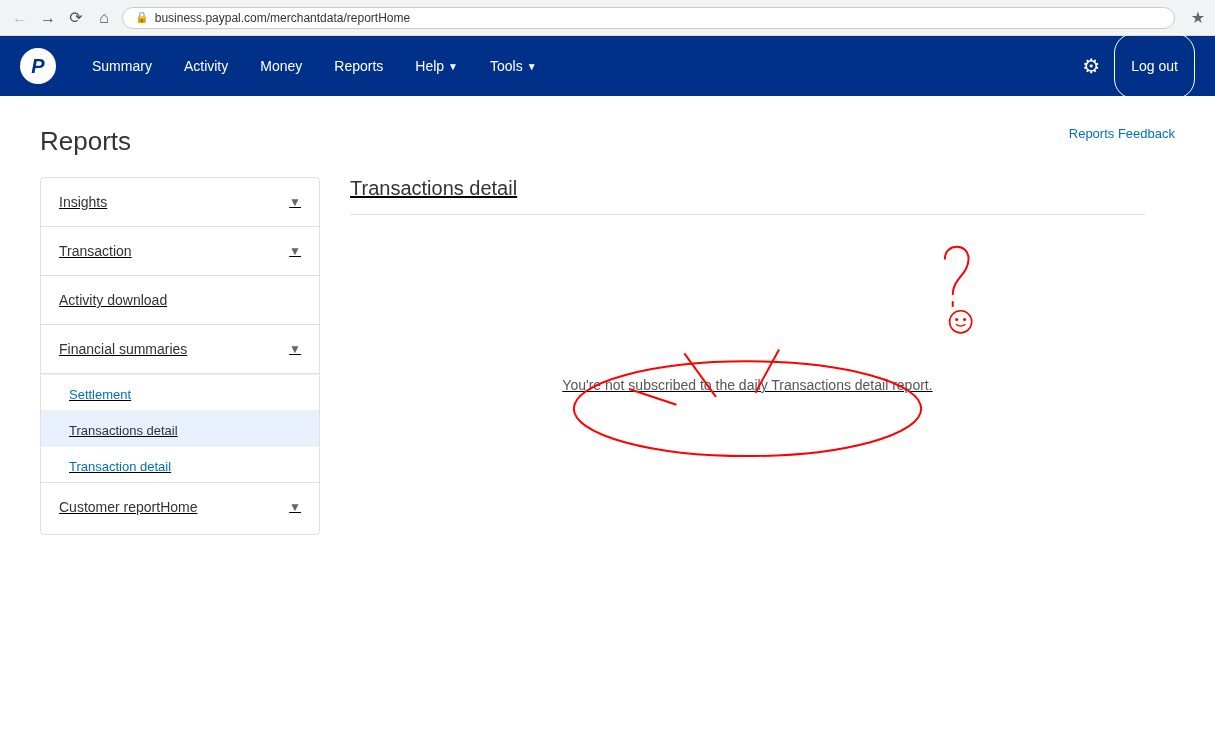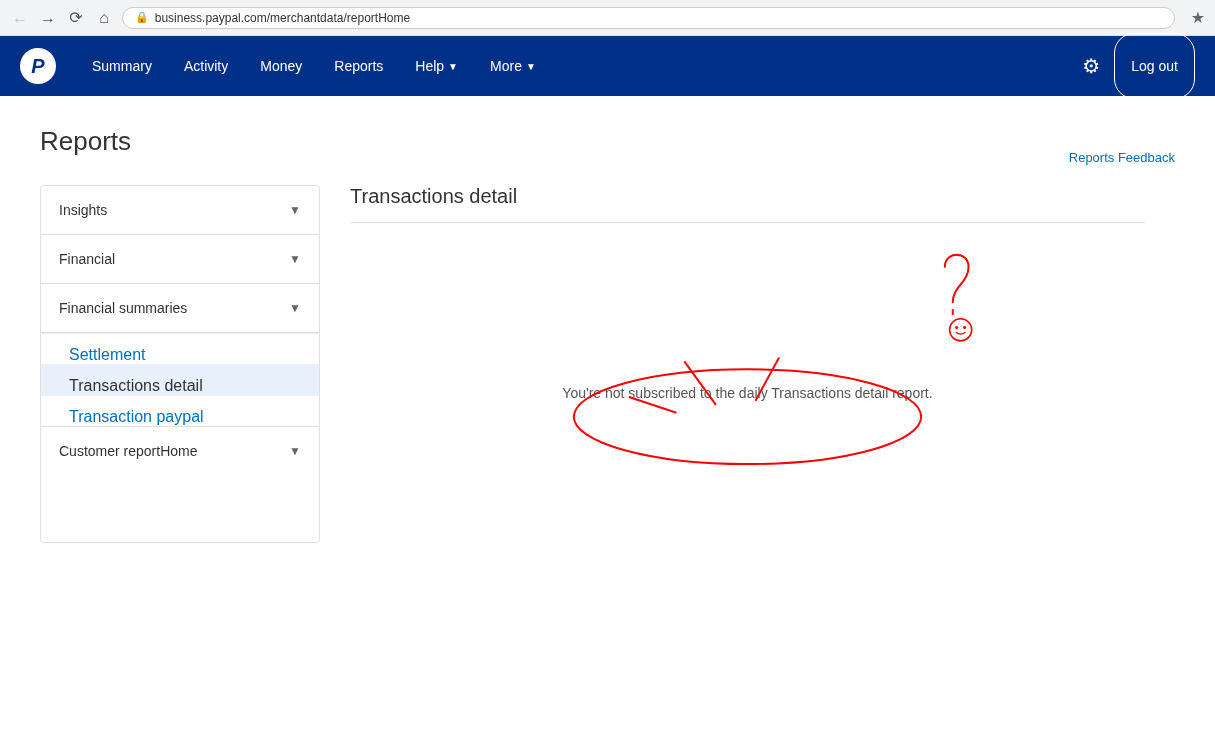--- a/index.html
+++ b/index.html
@@ -101,27 +101,27 @@
     .page-title {
       font-size: 26px;
       font-weight: 300;
       color: #333;
     }
     .reports-feedback {
       color: #0070ba;
       font-size: 13px;
       cursor: pointer;
       text-decoration: none;
-      margin-top: 24px;
     }
 
     
     .main-layout {
       display: flex;
       gap: 0;
+      text-decoration: underline;
     }
 
     
     .sidebar {
       width: 280px;
       flex-shrink: 0;
       border: 1px solid #e0e0e0;
       border-radius: 4px;
       background: white;
       overflow: hidden;
@@ -135,22 +135,22 @@
       justify-content: space-between;
       align-items: center;
       padding: 16px 18px;
       cursor: pointer;
       font-size: 14px;
       color: #333;
       font-weight: 500;
     }
     .sidebar-header .chevron { color: #666; font-size: 12px; }
     .sidebar-sub-item {
-      padding: 12px 18px 0 28px;
-      font-size: 16px;
+      padding: 12px 18px 8px 28px;
+      font-size: 13px;
       color: #0070ba;
       cursor: pointer;
       border-top: 1px solid #f0f0f0;
     }
     .sidebar-sub-item.active {
       background: #e8f0fb;
       color: #333;
     }
     .sidebar-simple {
       padding: 16px 18px;
@@ -227,21 +227,21 @@
       <span>Money</span>
     </a>
     <a class="nav-item">
       <span>Reports</span>
     </a>
     <a class="nav-item">
       <span>Help</span>
       <span class="chevron">▼</span>
     </a>
     <a class="nav-item">
-      <span>More</span>
+      <span>Tools</span>
       <span class="chevron">▼</span>
     </a>
   </div>
   <div class="nav-right">
     <button class="gear-btn">⚙</button>
     <button class="logout-btn">Log out</button>
   </div>
 </nav>
 
 <div class="page-content">
@@ -256,38 +256,41 @@
 
       <div class="sidebar-item">
         <div class="sidebar-header">
           <span>Insights</span>
           <span class="chevron">▼</span>
         </div>
       </div>
 
       <div class="sidebar-item">
         <div class="sidebar-header">
-          <span>Financial</span>
+          <span>Transaction</span>
           <span class="chevron">▼</span>
         </div>
       </div>
 
+      <div class="sidebar-item">
+        <div class="sidebar-simple">Activity download</div>
+      </div>
 
       <div class="sidebar-item">
         <div class="sidebar-header">
           <span>Financial summaries</span>
           <span class="chevron">▼</span>
         </div>
       </div>
 
 
       <div class="sidebar-item">
         <div class="sidebar-sub-item">Settlement</div>
         <div class="sidebar-sub-item active">Transactions detail</div>
-        <div class="sidebar-sub-item">Transaction paypal</div>
+        <div class="sidebar-sub-item">Transaction detail</div>
       </div>
 
       <div class="sidebar-item">
         <div class="sidebar-header">
           <span>Customer reportHome</span>
           <span class="chevron">▼</span>
         </div>
       </div>
 
 

